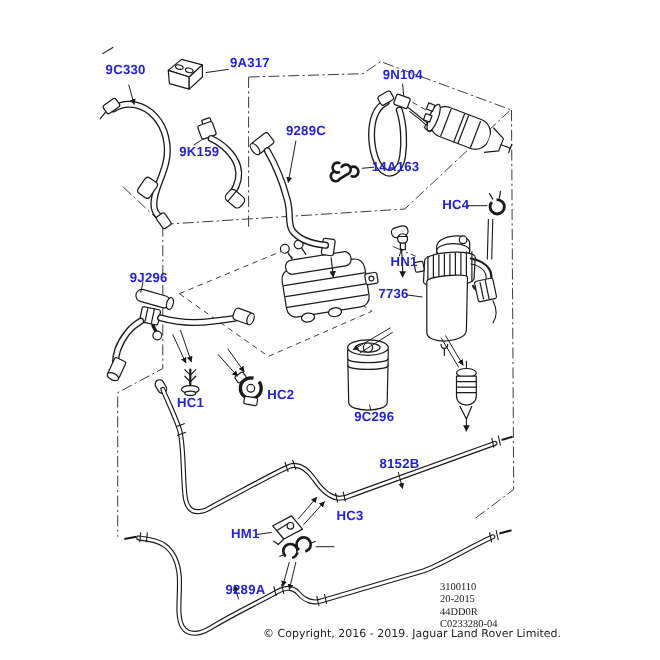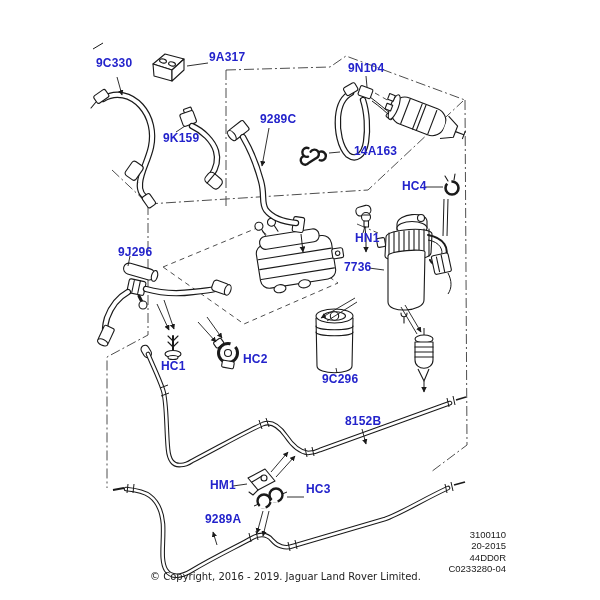--- a/index.html
+++ b/index.html
@@ -1,23 +1,23 @@
 <!DOCTYPE html>
 <html><head>
 <meta charset="utf-8">
 <style>
   html,body{margin:0;padding:0;background:#fff;}
   .stage{position:relative;width:600px;height:600px;background:#ffffff;overflow:hidden;
          font-family:"Liberation Sans",sans-serif;}
   .stage svg{position:absolute;left:0;top:0;}
   .plabel{position:absolute;color:#2323cb;font-size:12px;font-weight:700;
           letter-spacing:.2px;white-space:nowrap;cursor:pointer;line-height:12px;}
-  .refblock{position:absolute;left:400px;top:529px;width:106px;text-align:right;
-            color:#1a1a1a;font-family:Liberation Sans, sans-serif;font-size:9.5px;line-height:11.4px;}
-  .copyright{position:absolute;left:150px;top:571px;width:360px;text-align:left;
+  .refblock{position:absolute;left:400px;top:529px;width:106px;text-align:left;
+            color:#1a1a1a;font-family:Liberation Serif, serif;font-size:9.5px;line-height:11.4px;}
+  .copyright{position:absolute;left:150px;top:571px;width:360px;text-align:right;
              color:#222;font-family:"DejaVu Sans",sans-serif;font-size:10px;}
   
   path,line,ellipse,circle,rect,polyline{vector-effect:non-scaling-stroke;}
   .ln{stroke:#1a1a1a;fill:none;stroke-width:1.1;stroke-linecap:round;stroke-linejoin:round;}
   .part{fill:#fff;stroke:#1a1a1a;stroke-width:1.1;stroke-linejoin:round;}
   .tube-o{stroke:#1a1a1a;fill:none;stroke-width:6.4;stroke-linecap:round;stroke-linejoin:round;}
   .tube-i{stroke:#fff;fill:none;stroke-width:4.0;stroke-linecap:round;stroke-linejoin:round;}
   .pipe-o{stroke:#1a1a1a;fill:none;stroke-width:4.6;stroke-linecap:round;stroke-linejoin:round;}
   .pipe-i{stroke:#fff;fill:none;stroke-width:2.5;stroke-linecap:round;stroke-linejoin:round;}
   .chain{stroke:#3a3a3a;fill:none;stroke-width:.9;stroke-dasharray:10 3 2 3;}
@@ -306,32 +306,32 @@
     <path class="lead" d="M269,511 L263,536" marker-end="url(#ah)"></path>
     <path class="lead" d="M217,545 L213,532" marker-end="url(#ah)"></path>
   </g>
 </svg>
 
   <div class="plabel" style="left:96px;top:57px">9C330</div>
   <div class="plabel" style="left:209px;top:51px">9A317</div>
   <div class="plabel" style="left:348px;top:62px">9N104</div>
   <div class="plabel" style="left:163px;top:132px">9K159</div>
   <div class="plabel" style="left:260px;top:113px">9289C</div>
-  <div class="plabel" style="left:354px;top:145px">14A163</div>
+  <div class="plabel" style="left:338px;top:145px">14A163</div>
   <div class="plabel" style="left:402px;top:180px">HC4</div>
   <div class="plabel" style="left:355px;top:232px">HN1</div>
   <div class="plabel" style="left:344px;top:261px">7736</div>
   <div class="plabel" style="left:118px;top:246px">9J296</div>
   <div class="plabel" style="left:161px;top:360px">HC1</div>
   <div class="plabel" style="left:243px;top:353px">HC2</div>
   <div class="plabel" style="left:322px;top:373px">9C296</div>
   <div class="plabel" style="left:345px;top:415px">8152B</div>
   <div class="plabel" style="left:210px;top:479px">HM1</div>
-  <div class="plabel" style="left:306px;top:483px">HC3</div>
-  <div class="plabel" style="left:205px;top:513px">9289A</div>
+  <div class="plabel" style="left:306px;top:463px">HC3</div>
+  <div class="plabel" style="left:205px;top:530px">9289A</div>
 
   <div class="refblock">
     <div>3100110</div>
     <div>20-2015</div>
     <div>44DD0R</div>
     <div>C0233280-04</div>
   </div>
 
   <div class="copyright">© Copyright, 2016 - 2019. Jaguar Land Rover Limited.</div>
 </div>

